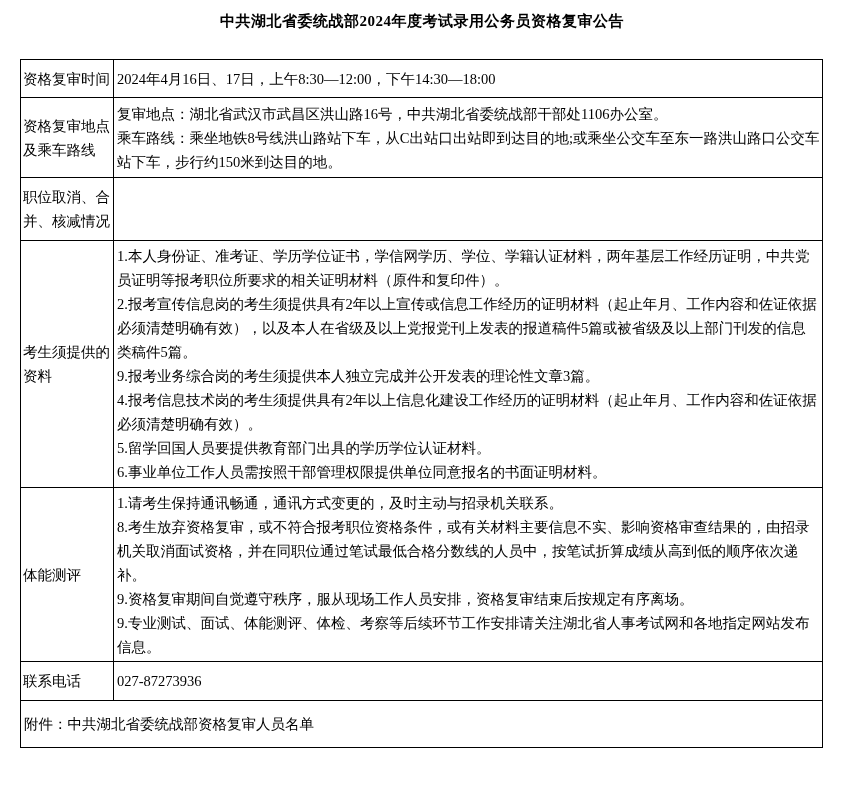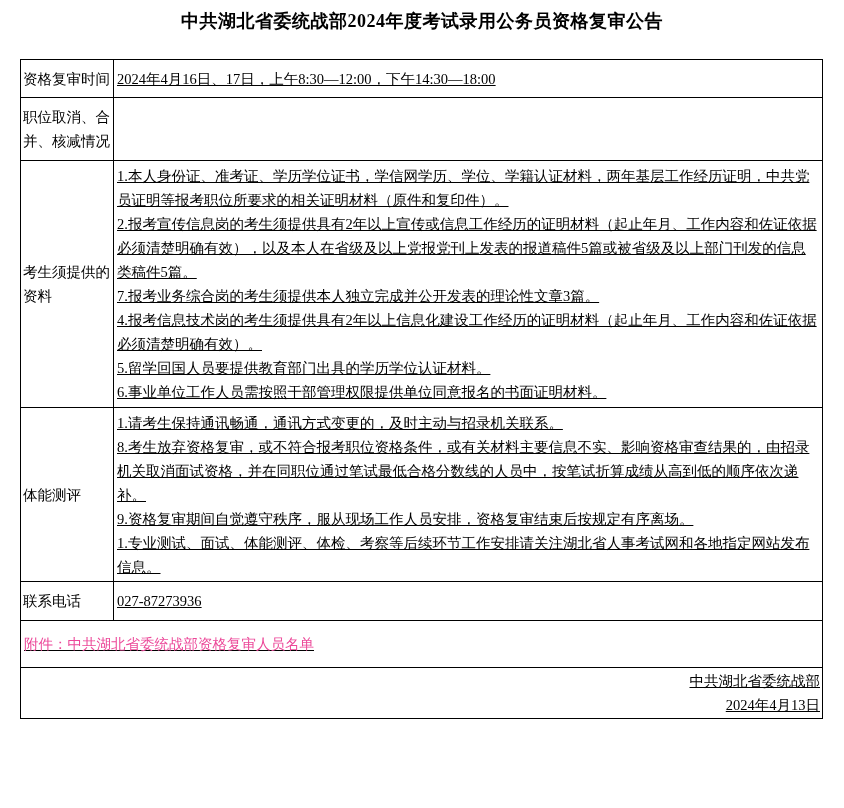--- a/index.html
+++ b/index.html
@@ -3,103 +3,104 @@
 <meta charset="utf-8">
 <style>
   * { margin:0; padding:0; box-sizing:border-box; }
   html,body {
     width:844px; height:808px; background:#ffffff; color:#000000;
     font-family:"Liberation Serif","DejaVu Serif",serif;
     overflow:hidden; position:relative;
   }
   .page-title {
     position:absolute; left:0; top:12px; width:844px;
-    text-align:center; font-size:18px; font-weight:bold; line-height:18px;
+    text-align:center; font-size:15px; font-weight:bold; line-height:18px;
     letter-spacing:0.5px;
   }
   table.doc {
     position:absolute; left:20px; top:59px; width:803px;
     border-collapse:collapse; table-layout:fixed;
   }
   table.doc td {
     border:1px solid #000000;
     font-size:14.5px; line-height:24px;
     vertical-align:middle; overflow:hidden;
     word-break:break-word;
   }
   td.lbl { padding:1px 0 1px 2px; line-height:21px; }
-  td.val { padding:1px 2px 1px 3px;text-decoration:underline; }
+  td.val { padding:1px 2px 1px 3px; }
   tr.r-time  { height:38px;padding-left:36px; }
   tr.r-loc   { height:80px; }
   tr.r-pos   { height:63px;margin-left:36px; }
   tr.r-mat   { height:247px; }
   tr.r-other { height:174px; }
   tr.r-phone { height:39px; }
   tr.r-attach{ height:47px; }
   tr.r-sign  { height:50px; }
   .attach-cell { padding-left:2px; }
-  .attach-link { color:#ec4899; cursor:pointer; }
+  .attach-link { color:#000000; cursor:pointer; }
   .sign-cell { text-align:right; padding-right:3px; }
 </style>
 </head>
 <body>
 
 <div class="page-title">中共湖北省委统战部2024年度考试录用公务员资格复审公告</div>
 
 <table class="doc">
   <colgroup>
     <col style="width:93px">
     <col>
   </colgroup>
 
   <tbody>
       <tr class="r-time">
     <td class="lbl">资格复审时间</td>
     <td class="val">2024年4月16日、17日，上午8:30—12:00，下午14:30—18:00</td>
   </tr>
 
+  <tr class="r-loc">
+    <td class="lbl">资格复审地点及乘车路线</td>
+    <td class="val">
+      <div>复审地点：湖北省武汉市武昌区洪山路16号，中共湖北省委统战部干部处1106办公室。</div>
+      <div>乘车路线：乘坐地铁8号线洪山路站下车，从C出站口出站即到达目的地;或乘坐公交车至东一路洪山路口公交车站下车，步行约150米到达目的地。</div>
+    </td>
+  </tr>
 
   <tr class="r-pos">
     <td class="lbl">职位取消、合并、核减情况</td>
     <td class="val"></td>
   </tr>
 
   <tr class="r-mat">
     <td class="lbl">考生须提供的资料</td>
     <td class="val">
       <div>1.本人身份证、准考证、学历学位证书，学信网学历、学位、学籍认证材料，两年基层工作经历证明，中共党员证明等报考职位所要求的相关证明材料（原件和复印件）。</div>
       <div>2.报考宣传信息岗的考生须提供具有2年以上宣传或信息工作经历的证明材料（起止年月、工作内容和佐证依据必须清楚明确有效），以及本人在省级及以上党报党刊上发表的报道稿件5篇或被省级及以上部门刊发的信息类稿件5篇。</div>
-      <div>7.报考业务综合岗的考生须提供本人独立完成并公开发表的理论性文章3篇。</div>
+      <div>9.报考业务综合岗的考生须提供本人独立完成并公开发表的理论性文章3篇。</div>
       <div>4.报考信息技术岗的考生须提供具有2年以上信息化建设工作经历的证明材料（起止年月、工作内容和佐证依据必须清楚明确有效）。</div>
       <div>5.留学回国人员要提供教育部门出具的学历学位认证材料。</div>
       <div>6.事业单位工作人员需按照干部管理权限提供单位同意报名的书面证明材料。</div>
     </td>
   </tr>
 
   <tr class="r-other">
     <td class="lbl">体能测评</td>
     <td class="val">
       <div>1.请考生保持通讯畅通，通讯方式变更的，及时主动与招录机关联系。</div>
       <div>8.考生放弃资格复审，或不符合报考职位资格条件，或有关材料主要信息不实、影响资格审查结果的，由招录机关取消面试资格，并在同职位通过笔试最低合格分数线的人员中，按笔试折算成绩从高到低的顺序依次递补。</div>
       <div>9.资格复审期间自觉遵守秩序，服从现场工作人员安排，资格复审结束后按规定有序离场。</div>
-      <div>1.专业测试、面试、体能测评、体检、考察等后续环节工作安排请关注湖北省人事考试网和各地指定网站发布信息。</div>
+      <div>9.专业测试、面试、体能测评、体检、考察等后续环节工作安排请关注湖北省人事考试网和各地指定网站发布信息。</div>
     </td>
   </tr>
 
   <tr class="r-phone">
     <td class="lbl">联系电话</td>
     <td class="val">027-87273936</td>
   </tr>
 
   <tr class="r-attach">
     <td class="val attach-cell" colspan="2">
       <span class="attach-link">附件：中共湖北省委统战部资格复审人员名单</span>
     </td>
   </tr>
 
-  <tr class="r-sign">
-    <td class="val sign-cell" colspan="2">
-      <div>中共湖北省委统战部</div>
-      <div>2024年4月13日</div>
-    </td>
-  </tr>
 </tbody>
   </table>
 
 </body></html>

